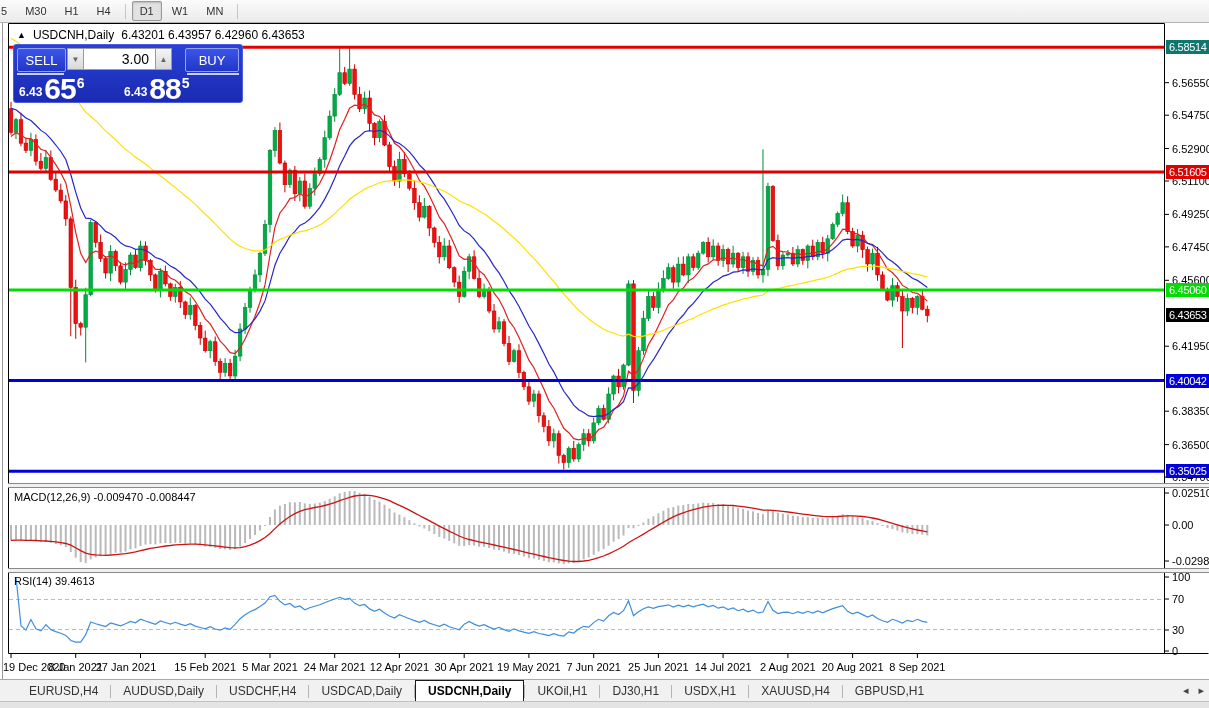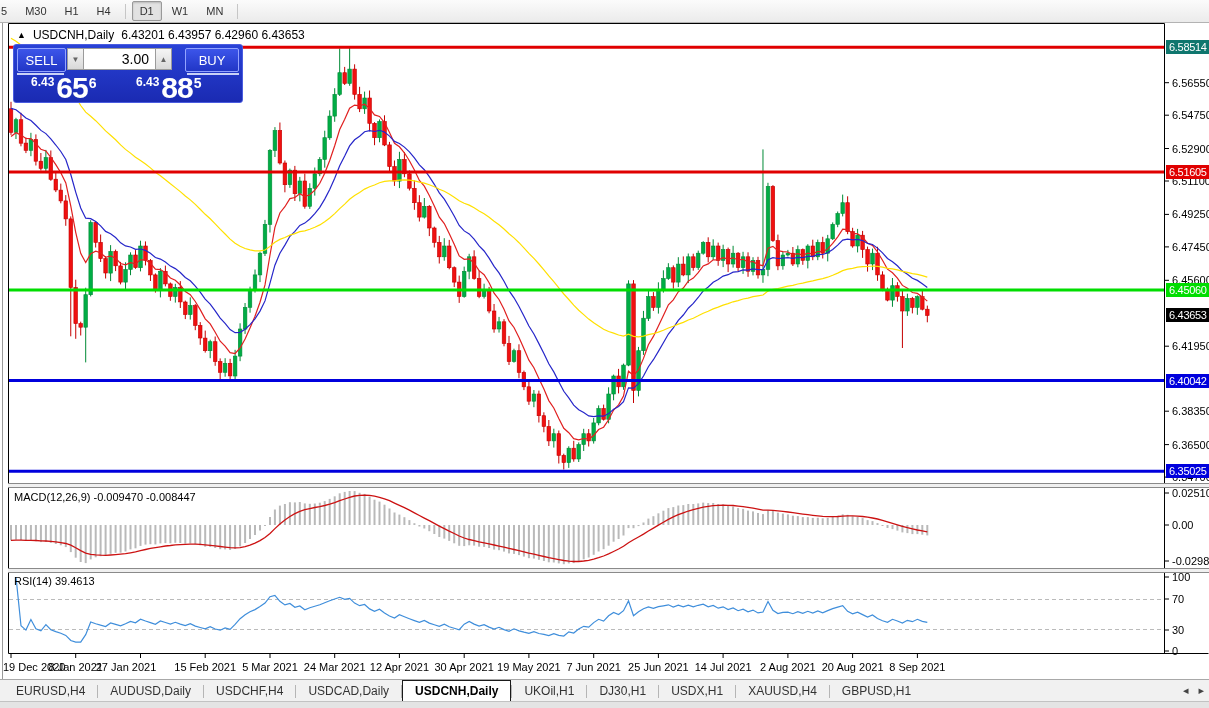--- a/index.html
+++ b/index.html
@@ -27,21 +27,21 @@
   #sell-btn{left:3px;width:47px;}
   #buy-btn{right:3px;width:52px;}
   .tp-ul{position:absolute;top:28px;height:2px;background:rgba(230,236,255,.85);}
   #sell-ul{left:3px;width:47px;} #buy-ul{right:3px;width:52px;}
   #vol-group{position:absolute;left:53px;top:3px;height:22px;display:flex;}
   .spin-btn{width:17px;height:22px;background:linear-gradient(#f5f5f5,#d9d9d9);border:1px solid #9b9b9b;
             color:#666;font-size:8px;display:flex;align-items:center;justify-content:center;box-sizing:border-box;cursor:pointer;}
   .vol-input{width:71px;height:22px;border:1px solid #9b9b9b;border-left:none;border-right:none;
              text-align:right;font-size:14px;padding:0 6px 0 0;color:#000;background:#fff;box-sizing:border-box;
              font-family:"Liberation Sans",sans-serif;}
-  .tp-price{position:absolute;top:30px;height:26px;color:#fff;display:flex;align-items:flex-start;margin-left:12px;}
+  .tp-price{position:absolute;top:30px;height:26px;color:#fff;display:flex;align-items:flex-end;}
   #sell-price{left:5px;width:100px;} #buy-price{left:110px;width:99px;}
   .pp-small{font-size:12px;margin-bottom:2px;font-weight:bold;}
   .pp-big{font-size:30px;font-weight:bold;line-height:25px;margin-left:2px;letter-spacing:-1px;}
   .pp-sup{font-size:14px;font-weight:bold;margin-bottom:10px;margin-left:1px;}
   
   .pane-sep{position:absolute;left:8px;width:1201px;height:5px;background:#f0f0f0;
             border-top:1px solid #8a8a8a;border-bottom:1px solid #8a8a8a;box-sizing:border-box;z-index:4;}
   
   .ax{position:absolute;left:1172px;font-size:11px;color:#000;transform:translateY(-50%);z-index:3;white-space:nowrap;}
   .badge{position:absolute;left:1166px;width:43px;height:14px;font-size:11px;line-height:14px;
@@ -711,21 +711,21 @@
     <span class="pp-sup">5</span>
   </div>
 </div>
 
 <div class="pane-sep" id="sep1" style="top:483px"></div>
 <div class="pane-sep" id="sep2" style="top:568px"></div>
 
 <div class="ind-label" style="top:491px">MACD(12,26,9) -0.009470 -0.008447</div>
 <div class="ind-label" style="top:575px">RSI(14) 39.4613</div>
 
-<div id="tab-bar" style="padding-left: 4px;">
+<div id="tab-bar" style="padding-left: 17px;">
     <div class="tab">EURUSD,H4</div>
     <div class="tab-sep"></div>
     <div class="tab">AUDUSD,Daily</div>
     <div class="tab-sep"></div>
     <div class="tab">USDCHF,H4</div>
     <div class="tab-sep"></div>
     <div class="tab">USDCAD,Daily</div>
     <div class="tab-sep"></div>
     <div class="tab active">USDCNH,Daily</div>
     <div class="tab-sep"></div>

